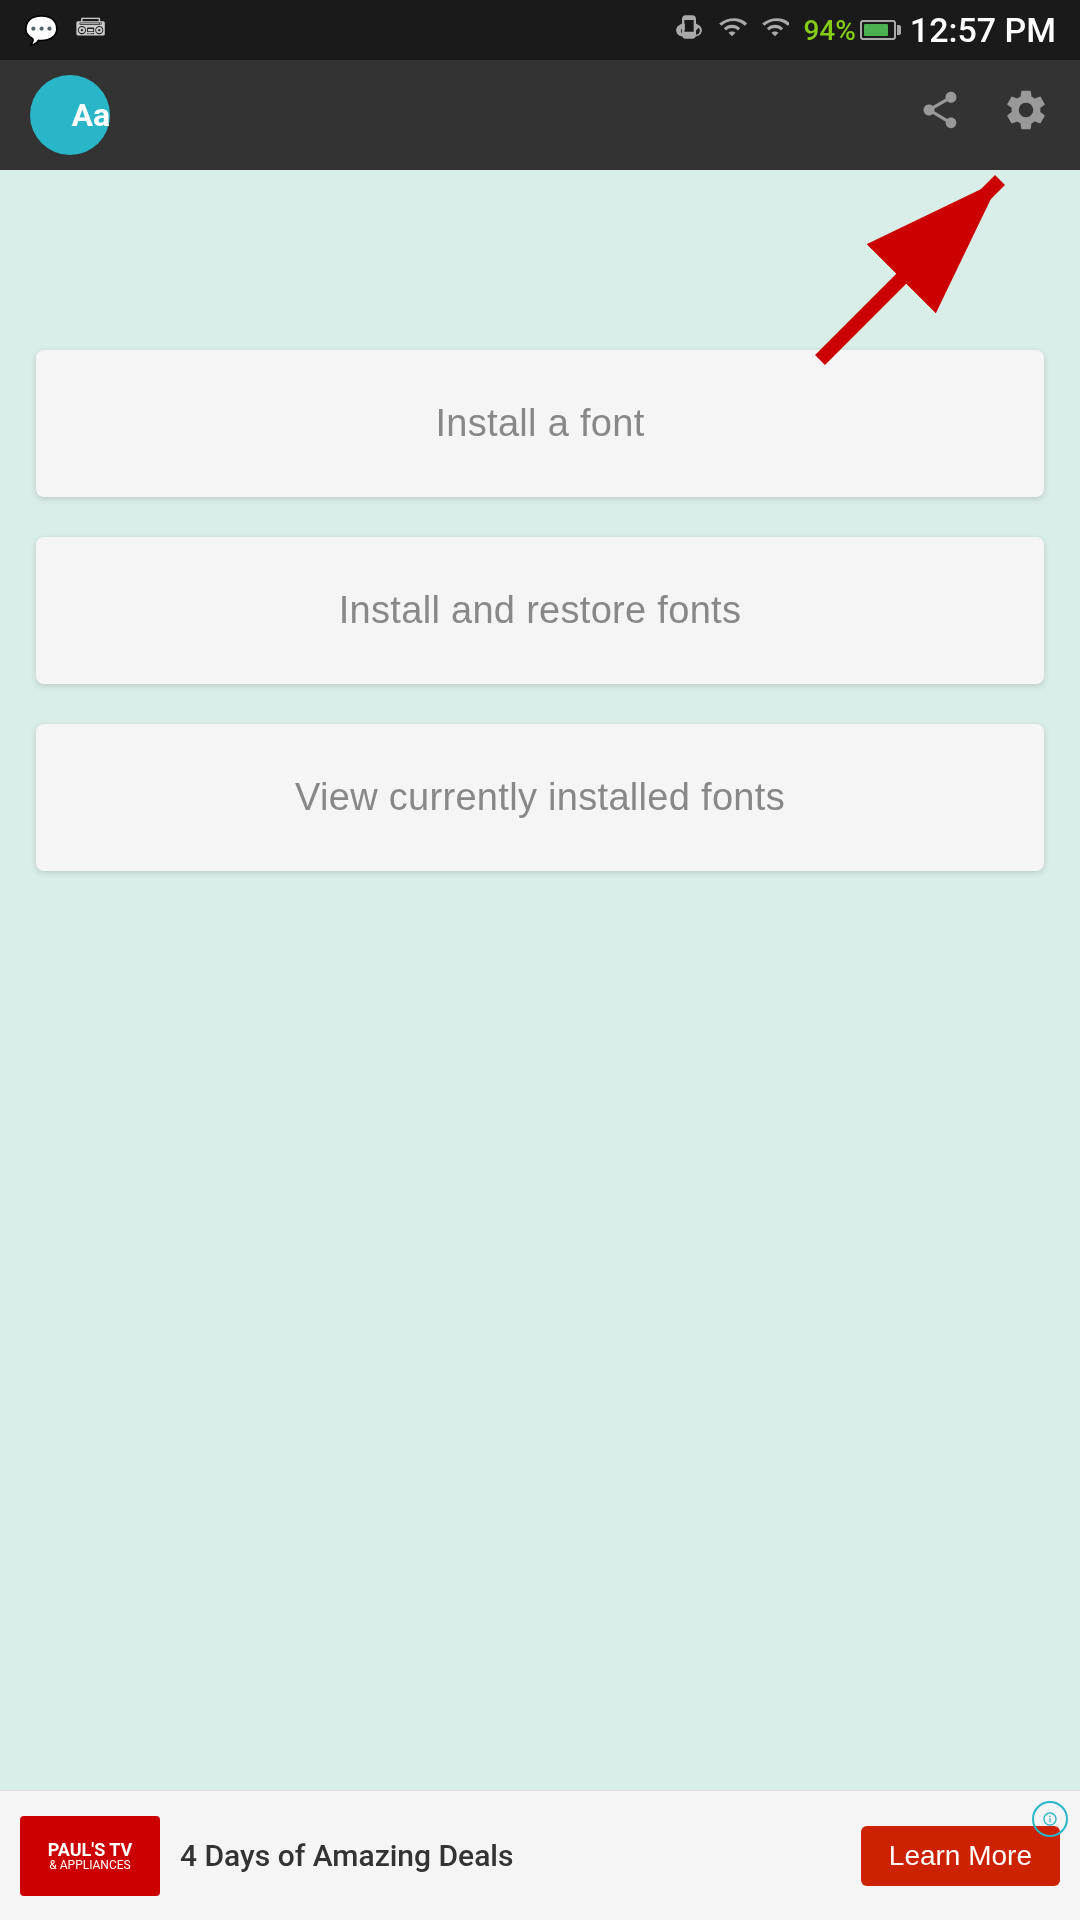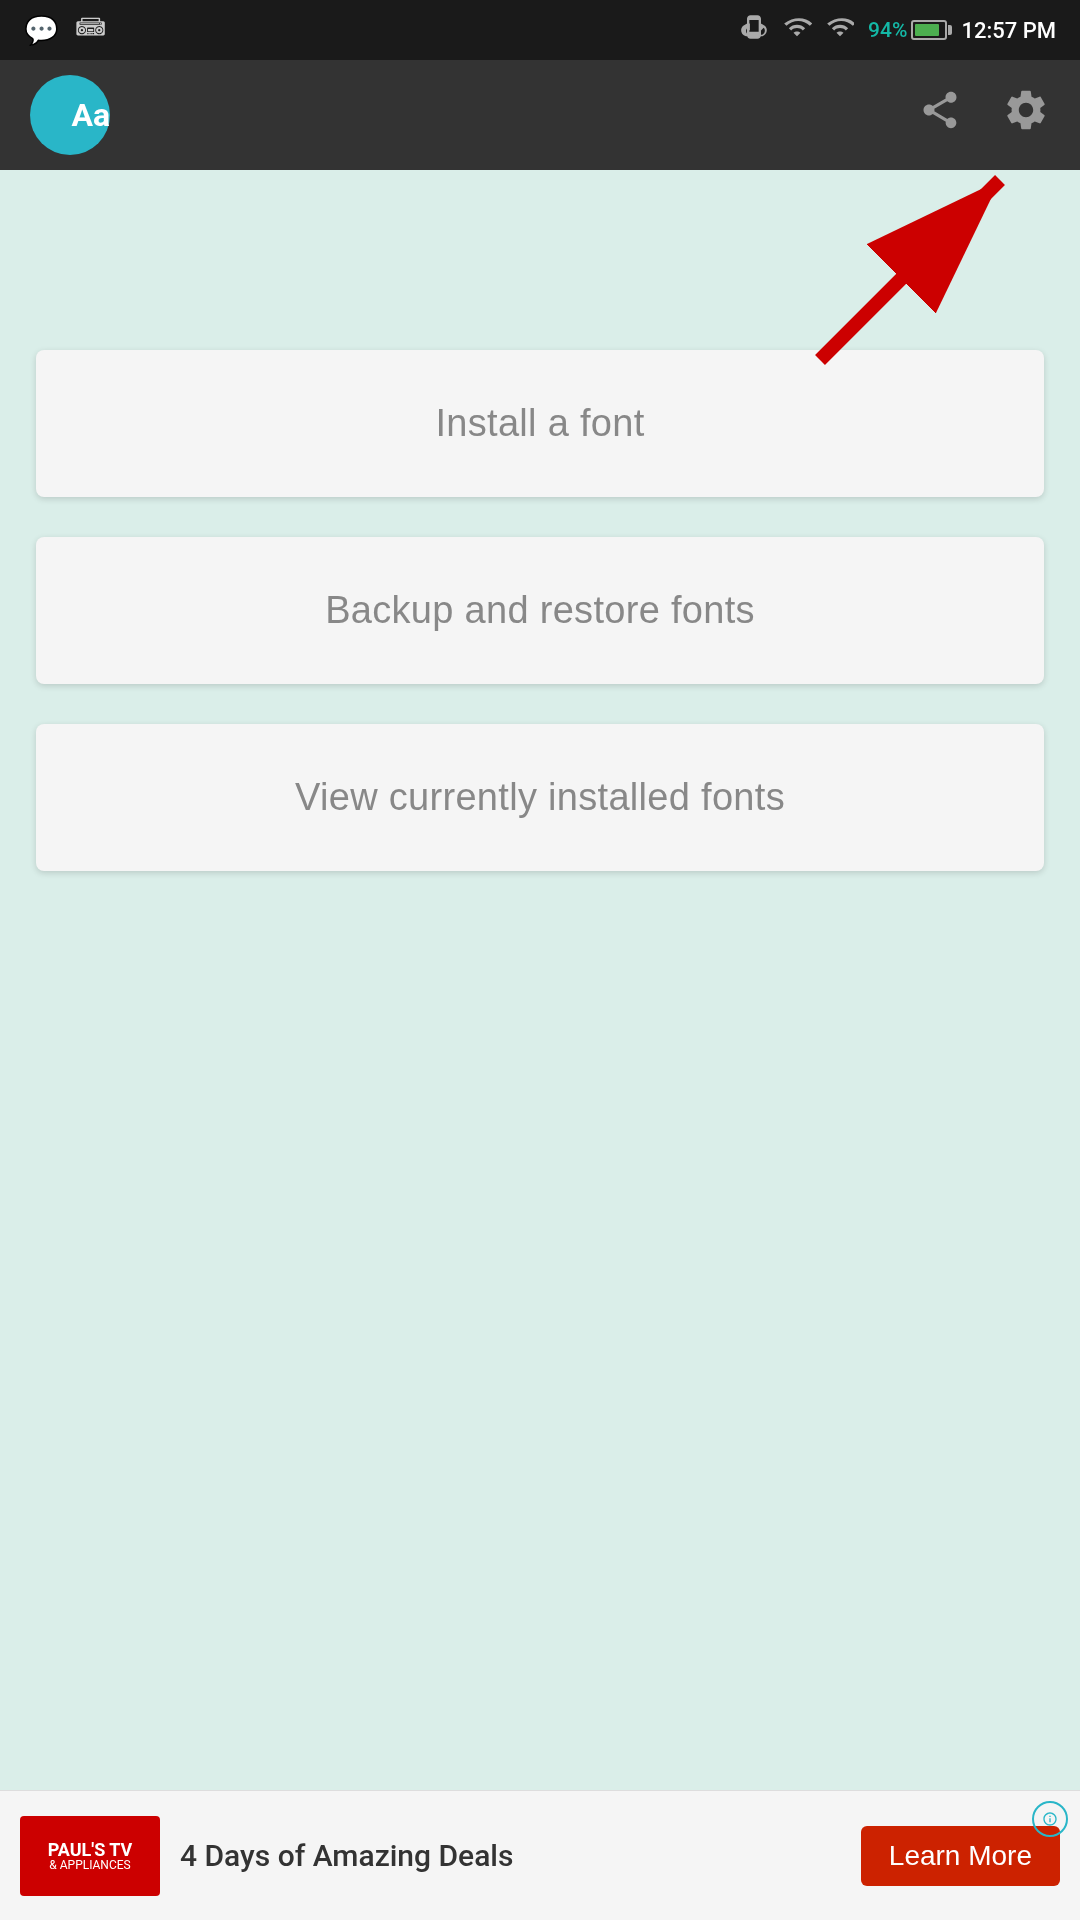--- a/index.html
+++ b/index.html
@@ -76,21 +76,21 @@
 
     .battery-fill {
       height: 100%;
       width: 85%;
       background-color: #4caf50;
       border-radius: 1px;
     }
 
     .time-text {
       color: white;
-      font-size: 22px;
+      font-size: 34px;
       font-weight: 500;
     }
 
     
     .toolbar {
       width: 100%;
       height: 110px;
       background-color: #333333;
       display: flex;
       align-items: center;
@@ -259,21 +259,21 @@
       <svg width="30" height="28" viewBox="0 0 24 24" fill="#aaa">
         <path d="M1 9l2 2c5.52-5.52 14.48-5.52 20 0l2-2C19.07 3.07 8.93 3.07 1 9zm8 8l3 3 3-3c-1.65-1.66-4.34-1.66-6 0zm-4-4l2 2c2.76-2.76 7.24-2.76 10 0l2-2C15.14 9.14 8.87 9.14 5 13z"></path>
       </svg>
     </span>
     <span>
       <svg width="28" height="28" viewBox="0 0 24 24" fill="#aaa">
         <path d="M1 9l2 2c5.52-5.52 14.48-5.52 20 0l2-2C19.07 3.07 8.93 3.07 1 9zm8 8l3 3 3-3c-1.65-1.66-4.34-1.66-6 0zm-4-4l2 2c2.76-2.76 7.24-2.76 10 0l2-2C15.14 9.14 8.87 9.14 5 13z"></path>
       </svg>
     </span>
     <div class="battery-container">
-      <span style="color:#14b8a6;font-size:21px;text-align:right;">94%</span>
+      <span style="color:#84cc16;font-size:28px;text-align:right;">94%</span>
       <div class="battery-icon">
         <div class="battery-fill"></div>
       </div>
     </div>
     <span class="time-text">12:57 PM</span>
   </div>
 </div>
 
 <div class="toolbar">
   <div class="toolbar-left">
@@ -301,21 +301,21 @@
       <marker id="arrowhead" markerWidth="10" markerHeight="7" refX="10" refY="3.5" orient="auto">
         <polygon points="0 0, 10 3.5, 0 7" fill="#cc0000"></polygon>
       </marker>
     </defs>
     <line x1="40" y1="210" x2="220" y2="30" stroke="#cc0000" stroke-width="14" marker-end="url(#arrowhead)"></line>
   </svg>
 </div>
 
 <div class="main-content">
   <button class="menu-button">Install a font</button>
-  <button class="menu-button">Backup and restore fonts</button>
+  <button class="menu-button">Install and restore fonts</button>
   <button class="menu-button">View currently installed fonts</button>
 </div>
 
 <div class="ad-banner">
   <div class="ad-info-icon">
     <svg width="16" height="16" viewBox="0 0 24 24" fill="#29b6c8">
       <path d="M13 7h-2v2h2V7zm0 4h-2v6h2v-6zm-1-9C6.48 2 2 6.48 2 12s4.48 10 10 10 10-4.48 10-10S17.52 2 12 2zm0 18c-4.41 0-8-3.59-8-8s3.59-8 8-8 8 3.59 8 8-3.59 8-8 8z"></path>
     </svg>
   </div>
   <div class="ad-logo">

